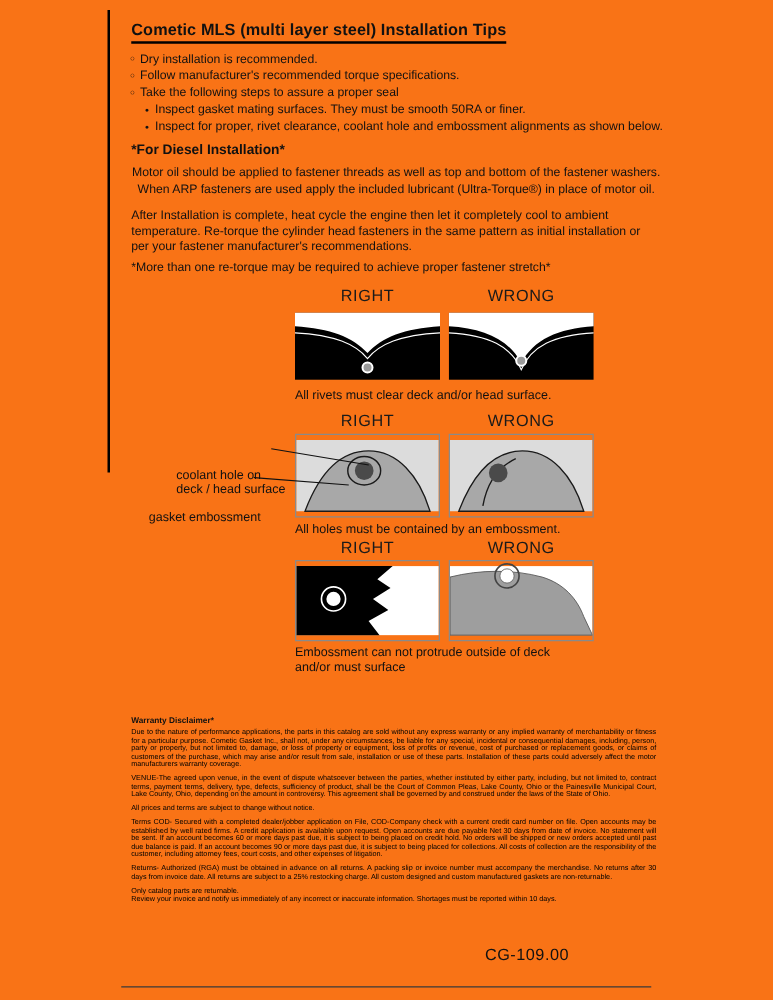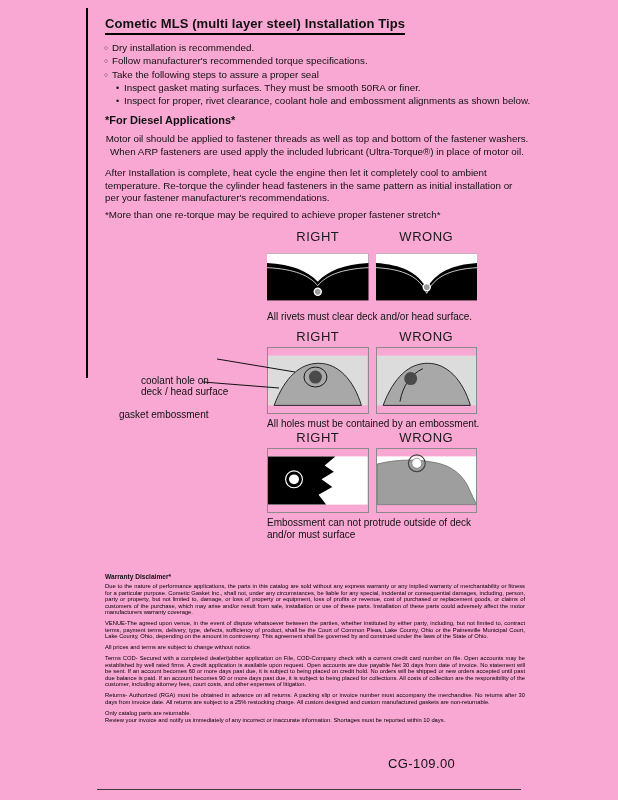--- a/index.html
+++ b/index.html
@@ -1,32 +1,32 @@
 <!DOCTYPE html>
 <html><head>
 <meta charset="utf-8">
 <style>
   html,body{margin:0;padding:0;background:#fff;}
-  .page{position:relative;width:618px;height:800px;background:#f9a8d4;overflow:hidden;
+  .page{position:relative;width:618px;height:800px;background:#f97316;overflow:hidden;
         font-family:"Liberation Sans", sans-serif;color:#111;}
   .left-rule{position:absolute;left:86px;top:8px;width:2px;height:370px;background:#000;}
   .title{position:absolute;left:105px;top:16px;margin:0;font-size:13px;font-weight:bold;
          display:inline-block;border-bottom:2px solid #000;padding-bottom:2px;letter-spacing:.1px;}
   .tips{position:absolute;left:104px;top:42px;width:430px;}
   .tip{display:flex;align-items:flex-start;font-size:9.8px;line-height:12.4px;}
   .tip .marker{width:8px;flex:0 0 8px;text-align:left;}
   .circ::before{content:"○";font-size:6.5px;position:relative;top:-1px;}
   .disc::before{content:"•";font-size:9px;}
   .lvl2{margin-left:12px;}
   .diesel-heading{position:absolute;left:105px;top:114px;font-size:11px;font-weight:bold;}
   .body-par{position:absolute;left:105px;width:424px;font-size:9.8px;line-height:12.6px;}
   .p1{top:133px;text-align:center;}
   .p2{top:167px;}
   .p3{top:209px;}
-  .diag{position:absolute;left:236px;width:210px;margin-left:31px;}
+  .diag{position:absolute;left:236px;width:239px;}
   .d1{top:229px;}
   .d2{top:329px;}
   .d3{top:430px;}
   .dlabels{display:flex;gap:7px;margin-bottom:3px;}
   .dlabel{width:129px;text-align:center;font-size:13px;letter-spacing:.5px;color:#1a1a1a;}
   .dimgs{display:flex;gap:7px;}
   .dimg{display:block;}
   .framed{border:1px solid #8a8a8a;}
   .dcaption{font-size:10px;line-height:12px;margin-top:4px;width:235px;}
   .callout{position:absolute;font-size:10px;line-height:10.5px;color:#111;margin-top:35px;}
@@ -63,21 +63,21 @@
     <div class="tip lvl2">
       <span class="marker disc"></span>
       <span>Inspect gasket mating surfaces.  They must be smooth 50RA or finer.</span>
     </div>
     <div class="tip lvl2">
       <span class="marker disc"></span>
       <span>Inspect for proper, rivet clearance, coolant hole and embossment alignments as shown below.</span>
     </div>
   </div>
 
-  <div class="diesel-heading">*For Diesel Applications*</div>
+  <div class="diesel-heading">*For Diesel Installation*</div>
   <div class="body-par p1">Motor oil should be applied to fastener threads as well as top and bottom of the fastener washers. When ARP fasteners are used apply the included lubricant (Ultra-Torque®) in place of motor oil.</div>
   <div class="body-par p2">After Installation is complete, heat cycle the engine then let it completely cool to ambient temperature. Re-torque the cylinder head fasteners in the same pattern as initial installation or per your fastener manufacturer's recommendations.</div>
   <div class="body-par p3">*More than one re-torque may be required to achieve proper fastener stretch*</div>
 
   <div class="diag d1">
     <div class="dlabels">
       <span class="dlabel">RIGHT</span>
       <span class="dlabel">WRONG</span>
     </div>
     <div class="dimgs">

